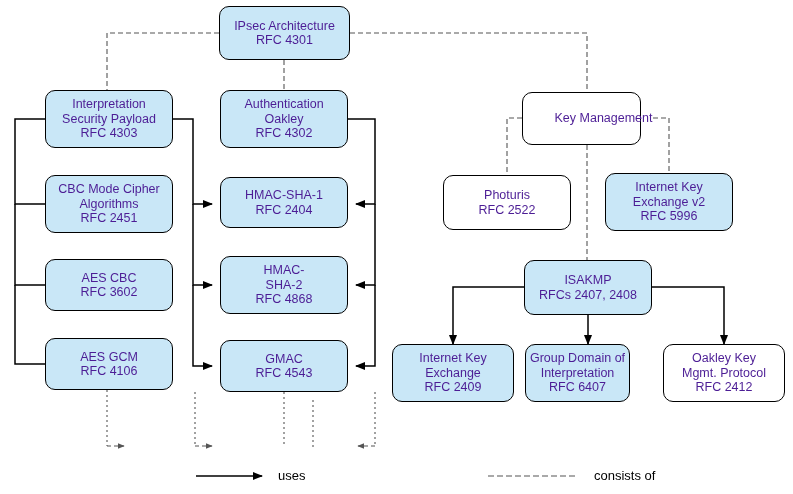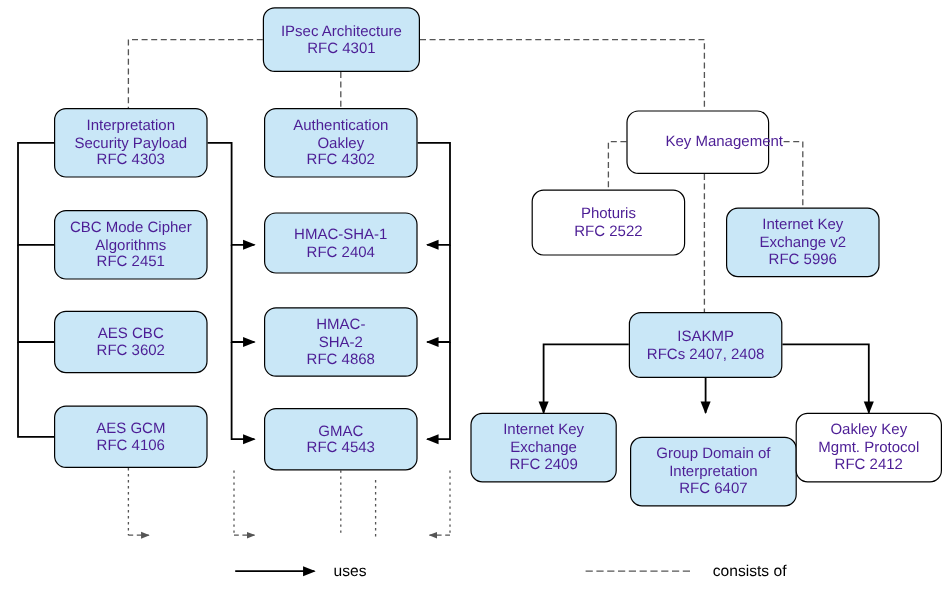--- a/index.html
+++ b/index.html
@@ -116,39 +116,39 @@
         <span class="ln">SHA-2</span>
         <span class="ln">RFC 4868</span>
       </div>
       <div class="node filled" style="left: 220px; top: 340px; width: 128px; height: 52px;">
         <span class="ln">GMAC</span>
         <span class="ln">RFC 4543</span>
       </div>
       <div class="node plain" style="left: 522px; top: 92px; width: 119px; height: 53px; padding-left: 44px;">
         <span class="ln">Key Management</span>
       </div>
-      <div class="node plain" style="left: 443px; top: 158px; width: 128px; height: 55px;">
+      <div class="node plain" style="left: 443px; top: 175px; width: 128px; height: 55px;">
         <span class="ln">Photuris</span>
         <span class="ln">RFC 2522</span>
       </div>
       <div class="node filled" style="left: 605px; top: 173px; width: 128px; height: 58px;">
         <span class="ln">Internet Key</span>
         <span class="ln">Exchange v2</span>
         <span class="ln">RFC 5996</span>
       </div>
       <div class="node filled" style="left: 524px; top: 260px; width: 128px; height: 55px;">
         <span class="ln">ISAKMP</span>
         <span class="ln">RFCs 2407, 2408</span>
       </div>
       <div class="node filled" style="left: 392px; top: 344px; width: 122px; height: 58px;">
         <span class="ln">Internet Key</span>
         <span class="ln">Exchange</span>
         <span class="ln">RFC 2409</span>
       </div>
-      <div class="node filled" style="left: 525px; top: 344px; width: 139px; height: 58px; margin-top: 20px;">
+      <div class="node filled" style="left: 525px; top: 344px; width: 105px; height: 58px;">
         <span class="ln">Group Domain of</span>
         <span class="ln">Interpretation</span>
         <span class="ln">RFC 6407</span>
       </div>
       <div class="node plain" style="left: 663px; top: 344px; width: 122px; height: 58px;">
         <span class="ln">Oakley Key</span>
         <span class="ln">Mgmt. Protocol</span>
         <span class="ln">RFC 2412</span>
       </div>
     </div>

